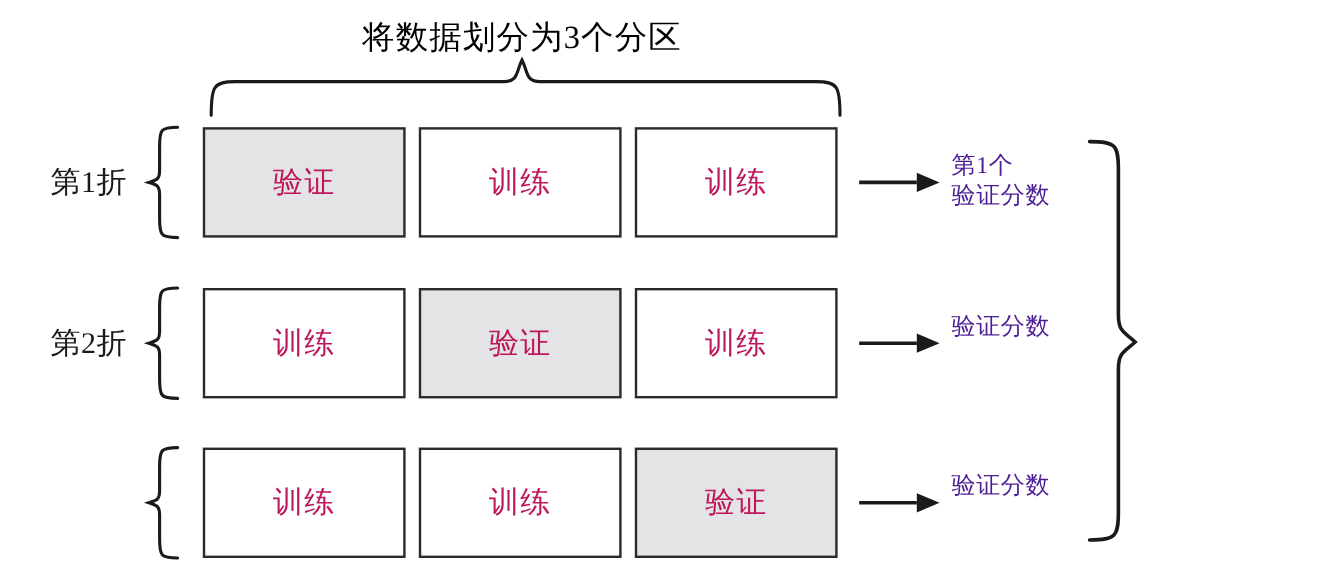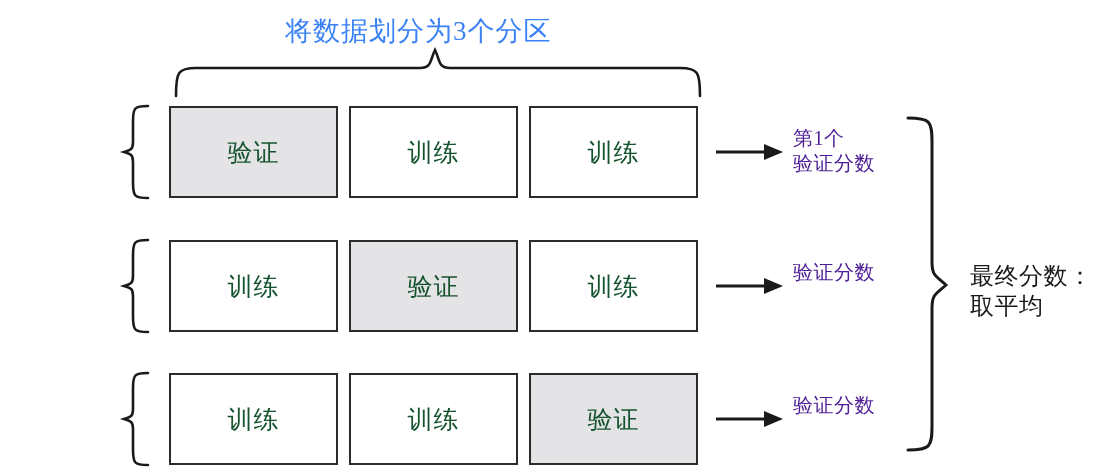--- a/index.html
+++ b/index.html
@@ -29,21 +29,21 @@
   .box {
     position: absolute;
     box-sizing: border-box;
     border: 2.5px solid #2b2b2b;
     display: flex;
     align-items: center;
     justify-content: center;
     font-size: 25px;
     line-height: 1;
     letter-spacing: 1px;
-    color: #14532d;
+    color: #be185d;
     background: #ffffff;
   }
   .box.validation {
     background: #e4e4e6;
   }
   .fold-label {
     position: absolute;
     font-size: 25px;
     line-height: 1;
     letter-spacing: 0.5px;
@@ -59,22 +59,23 @@
     color: #4c1d95;
     white-space: nowrap;
     font-family: Liberation Serif, serif;
   }
   .score-label .ln { display: block; }
   .title {
     position: absolute;
     font-size: 27px;
     line-height: 1;
     letter-spacing: 1px;
-    color: #3b82f6;
+    color: #000000;
     white-space: nowrap;
+    text-align: center;
   }
   .final-label {
     position: absolute;
     font-size: 24px;
     line-height: 1.26;
     letter-spacing: 0.5px;
     color: #1a1a1a;
     white-space: nowrap;
   }
   .final-label .ln { display: block; }
@@ -120,20 +121,22 @@
       <line x1="716" y1="419" x2="764" y2="419" stroke="#1a1a1a" stroke-width="3"></line>
       <polygon points="764,411 783,419 764,427" fill="#1a1a1a"></polygon>
     </g>
 
     <g>
       <path d="M908,118 C930,118 932,121 932,142 L932,262 C932,276 936,276 946,285
                C936,294 932,294 932,308 L932,426 C932,447 930,450 908,450" fill="none" stroke="#1a1a1a" stroke-width="3" stroke-linecap="round"></path>
     </g>
   </svg>
 
+  <div class="fold-label" style="left:20px; top:140px; width:86px;">第1折</div>
+  <div class="fold-label" style="left:20px; top:274px; width:86px;">第2折</div>
 
   <div class="box validation" style="left:169px; top:106px; width:169px; height:92px;">验证</div>
   <div class="box" style="left:349px; top:106px; width:169px; height:92px;">训练</div>
   <div class="box" style="left:529px; top:106px; width:169px; height:92px;">训练</div>
 
   <div class="box" style="left:169px; top:240px; width:169px; height:92px;">训练</div>
   <div class="box validation" style="left:349px; top:240px; width:169px; height:92px;">验证</div>
   <div class="box" style="left:529px; top:240px; width:169px; height:92px;">训练</div>
 
   <div class="box" style="left:169px; top:373px; width:169px; height:92px;">训练</div>
@@ -144,18 +147,14 @@
     <span class="ln">第1个</span>
     <span class="ln">验证分数</span>
   </div>
   <div class="score-label" style="left:793px; top:260px;">
     <span class="ln">验证分数</span>
   </div>
   <div class="score-label" style="left:793px; top:393px;">
     <span class="ln">验证分数</span>
   </div>
 
-  <div class="final-label" style="left:970px; top:261px;">
-    <span class="ln">最终分数：</span>
-    <span class="ln">取平均</span>
-  </div>
 
 </div>
 
 </body></html>

